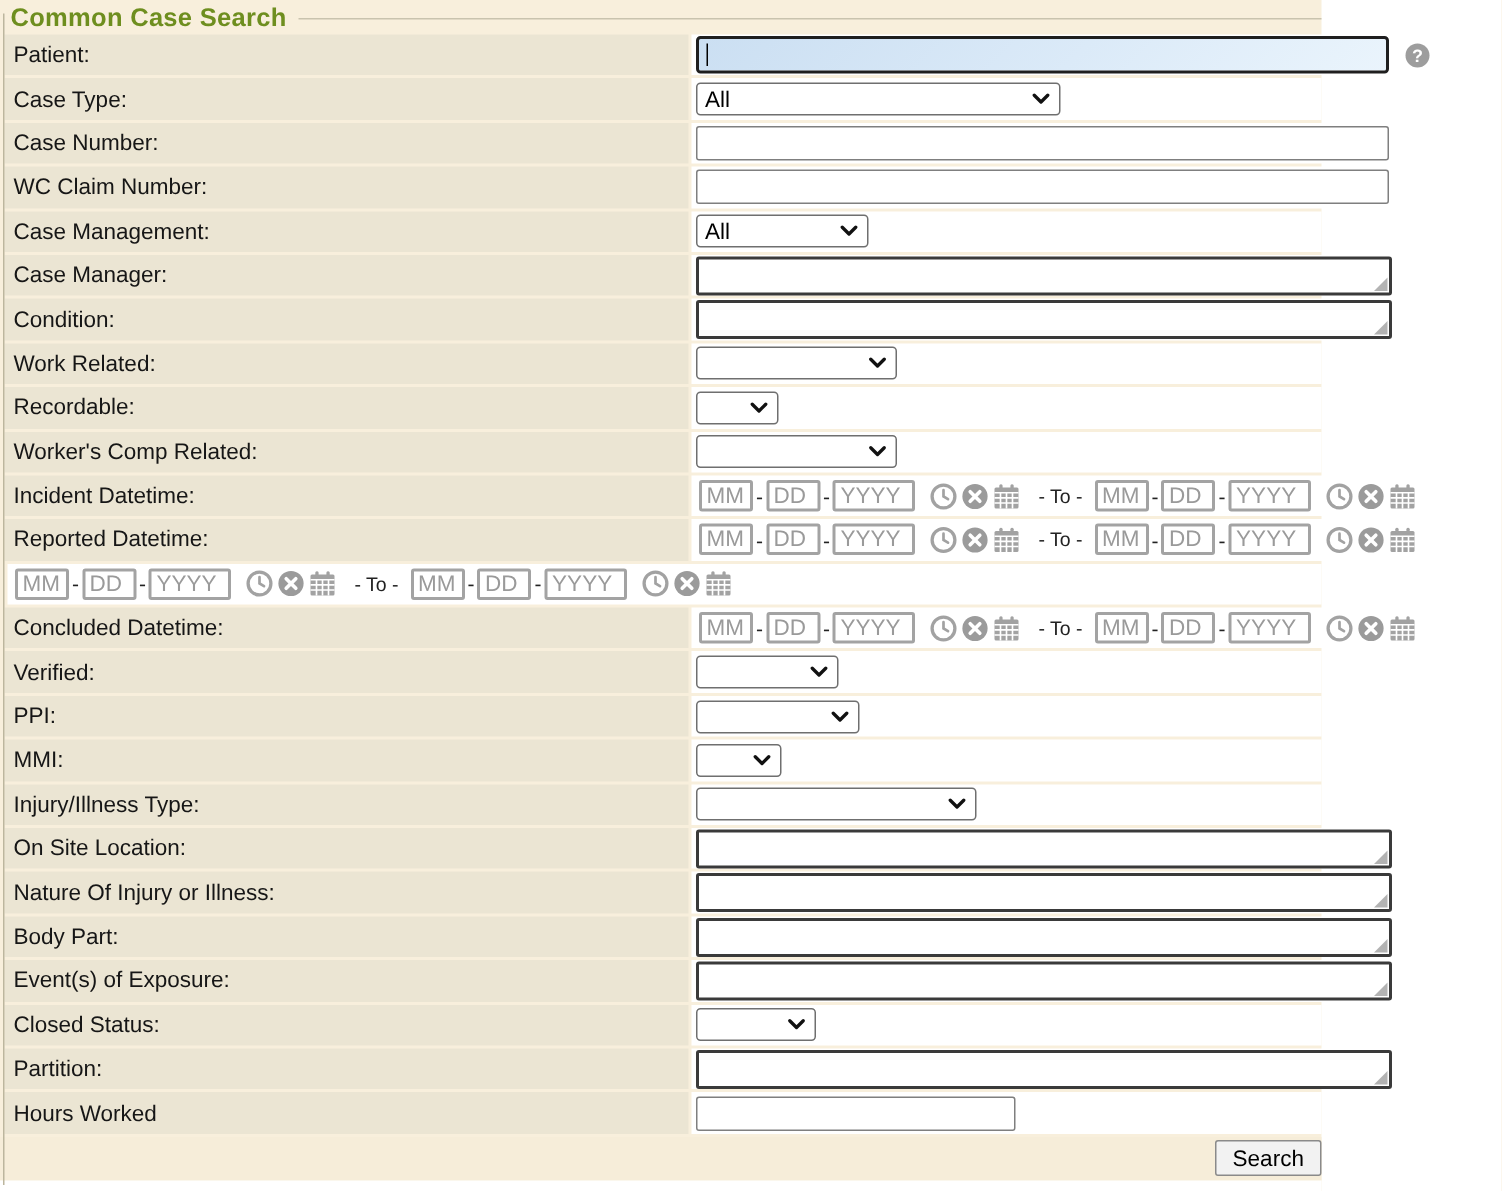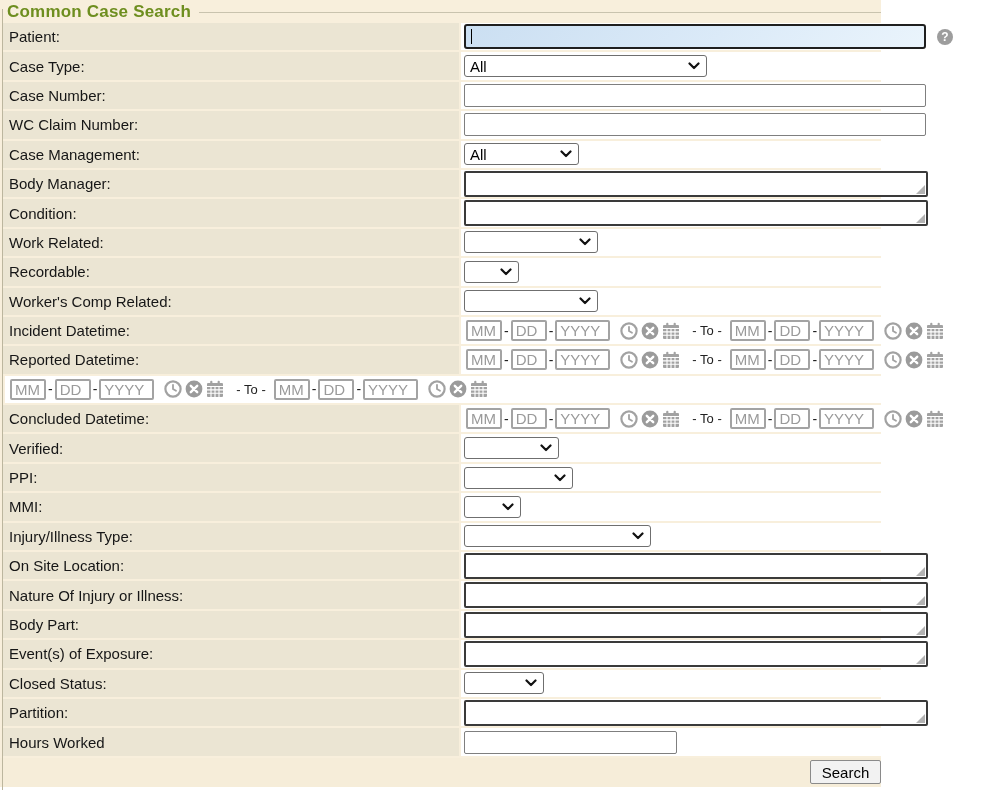--- a/index.html
+++ b/index.html
@@ -164,21 +164,21 @@
           <span class="chev">
   <svg width="12" height="8" viewBox="0 0 12 8">
                 <path d="M1.5 1.5 L6 6 L10.5 1.5" fill="none" stroke="#111" stroke-width="2.2" stroke-linecap="round" stroke-linejoin="round"></path>
               </svg>
 </span>
         </span>
       </div>
     </div>
 
     <div class="row">
-      <div class="lbl">Body Manager:</div>
+      <div class="lbl">Case Manager:</div>
       <div class="fld">
           <span class="ta">
             <span class="grip"></span>
           </span>
         </div>
     </div>
 
     <div class="row">
       <div class="lbl">Condition:</div>
       <div class="fld">

